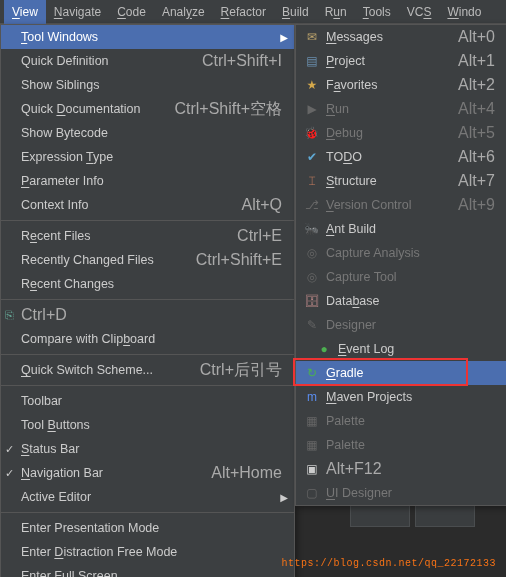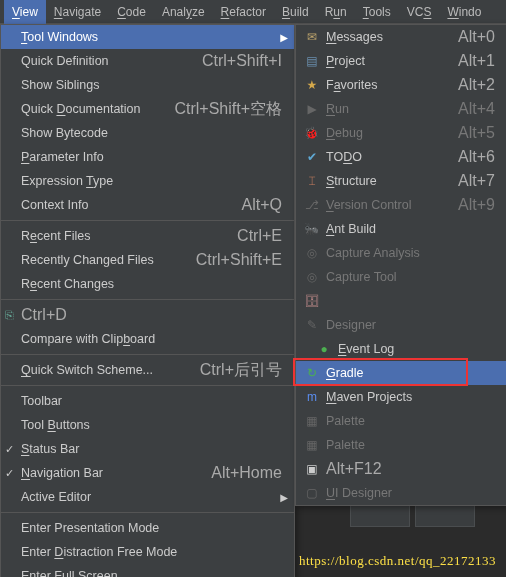--- a/index.html
+++ b/index.html
@@ -20,21 +20,21 @@
   .menu-item.disabled .shortcut { color: #777; }
   .sep { height: 1px; background: #555; margin: 3px 0; }
   .check { position: absolute; left: 4px; font-size: 11px; }
   .arrow { position: absolute; right: 6px; font-size: 10px; color: #ccc; }
   .menu-item.hl .arrow { color: #fff; }
 
   .right .menu-item { padding-left: 30px; }
   .right .ic { position: absolute; left: 8px; width: 16px; height: 16px; display: flex; align-items: center; justify-content: center; font-size: 12px; }
   .red-box { position: absolute; border: 2px solid #e33; pointer-events: none; }
 
-  .watermark { position: absolute; bottom: 8px; right: 10px; color: #fde047; font-size: 13px; font-family: Liberation Serif, serif; letter-spacing: 0.5px; }
+  .watermark { position: absolute; bottom: 8px; right: 10px; color: #f97316; font-size: 10px; font-family: Liberation Mono, monospace; letter-spacing: 0.5px; }
   .dark-area { position: absolute; top: 24px; left: 0; right: 0; bottom: 0; background: #2b2b2b; z-index: -1; }
   .panel-hint { position: absolute; bottom: 50px; left: 350px; width: 60px; height: 40px; background: #3a3d3f; border: 1px solid #4a4d4f; }
   .panel-hint2 { position: absolute; bottom: 50px; left: 415px; width: 60px; height: 40px; background: #3a3d3f; border: 1px solid #4a4d4f; }
 </style>
 </head>
 <body>
 
 <div class="dark-area"></div>
 <div class="panel-hint"></div>
 <div class="panel-hint2"></div>
@@ -64,24 +64,24 @@
       <span class="label">Show Siblings</span>
     </div>
     <div class="menu-item">
       <span class="label">Quick <span class="underline">D</span>ocumentation</span>
       <span class="shortcut">Ctrl+Shift+空格</span>
     </div>
     <div class="menu-item">
       <span class="label">Show Bytecode</span>
     </div>
     <div class="menu-item">
+      <span class="label">Expression <span class="underline">T</span>ype</span>
+    </div>
+    <div class="menu-item">
       <span class="label"><span class="underline">P</span>arameter Info</span>
-    </div>
-    <div class="menu-item">
-      <span class="label">Expression <span class="underline">T</span>ype</span>
     </div>
     <div class="menu-item">
       <span class="label">Context Info</span>
       <span class="shortcut">Alt+Q</span>
     </div>
     <div class="sep"></div>
     <div class="menu-item">
       <span class="label">R<span class="underline">e</span>cent Files</span>
       <span class="shortcut">Ctrl+E</span>
     </div>
@@ -184,20 +184,21 @@
     <div class="menu-item disabled">
       <span class="ic" style="color: rgb(102, 102, 102);">◎</span>
       <span class="label">Capture Analysis</span>
     </div>
     <div class="menu-item disabled">
       <span class="ic" style="color: rgb(102, 102, 102);">◎</span>
       <span class="label">Capture Tool</span>
     </div>
     <div class="menu-item">
       <span class="ic" style="color: rgb(187, 136, 136);">🗄</span>
+      <span class="label">Data<span class="underline">b</span>ase</span>
     </div>
     <div class="menu-item disabled">
       <span class="ic" style="color: rgb(102, 102, 102);">✎</span>
       <span class="label">Designer</span>
     </div>
     <div class="menu-item" style="padding-left: 42px;">
       <span class="ic" style="color: rgb(76, 175, 80); left: 20px;">●</span>
       <span class="label"><span class="underline">E</span>vent Log</span>
     </div>
     <div class="menu-item hl">

